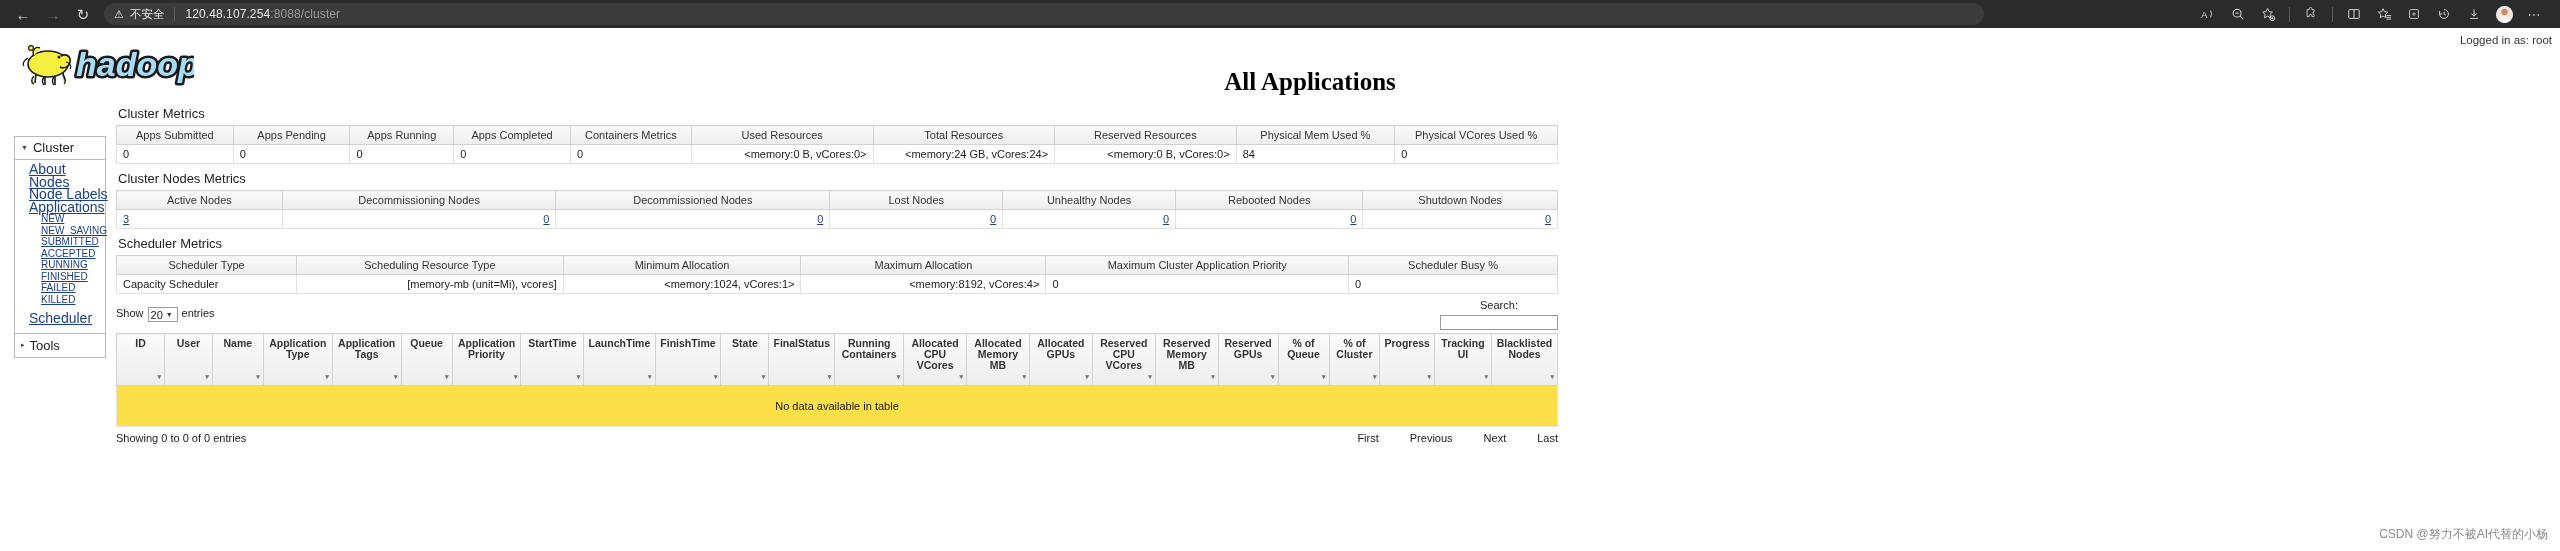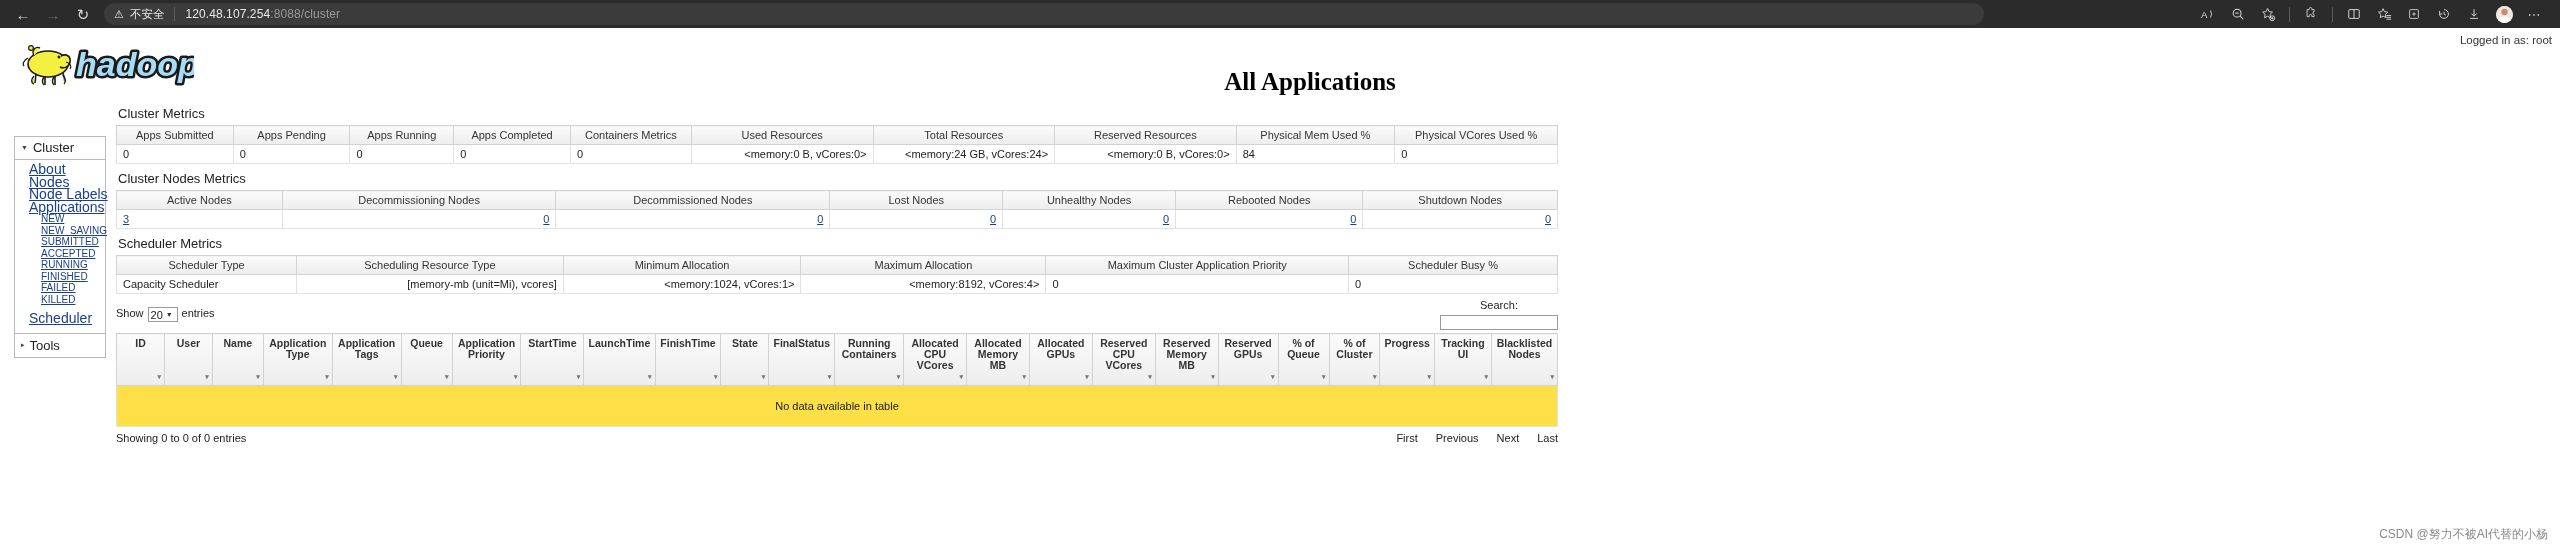--- a/index.html
+++ b/index.html
@@ -145,21 +145,21 @@
   }
   table.apps td.empty {
     text-align:center; padding:14px 0; color:#222; font-size:11px;
     border:1px solid #e2e2e2;
   }
 
   .dt-bottom {
     width:1442px; display:flex; align-items:center;
     justify-content:space-between; margin-top:5px; font-size:11px; color:#222;
   }
-  .pager { display:flex; gap:18px; }
+  .pager { display:flex; gap:31px; }
   .pager span { color:#222; cursor:pointer; }
 
   .watermark {
     position:absolute; right:12px; bottom:8px;
     font-size:12px; color:#8a8a8a;
   }
 </style>
 </head>
 <body>
 

